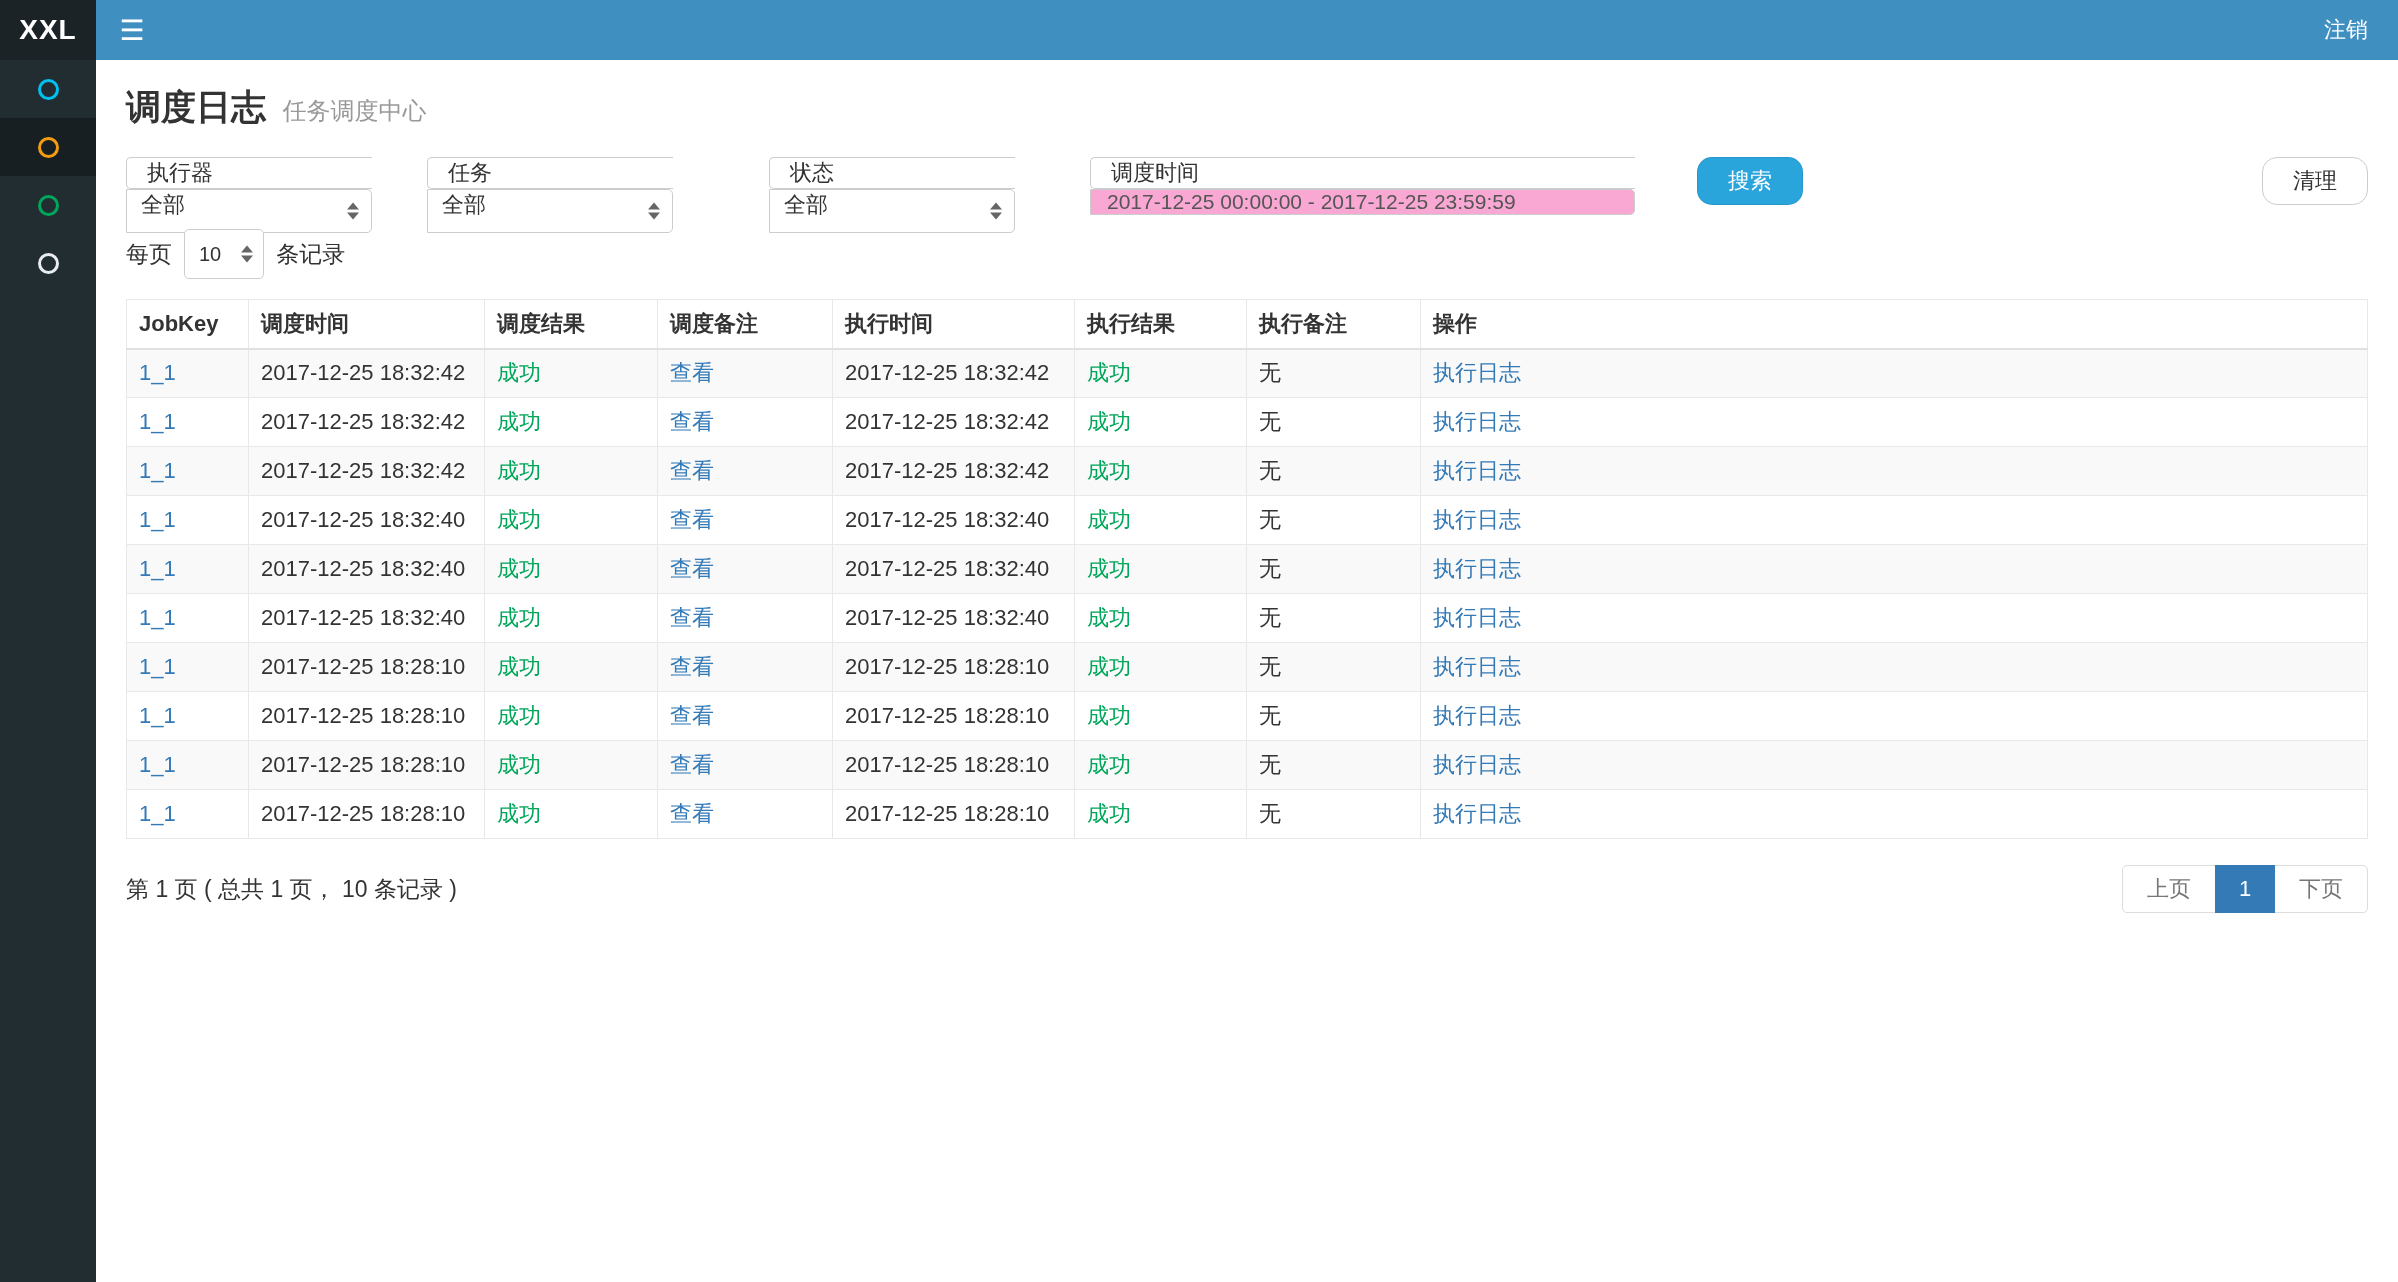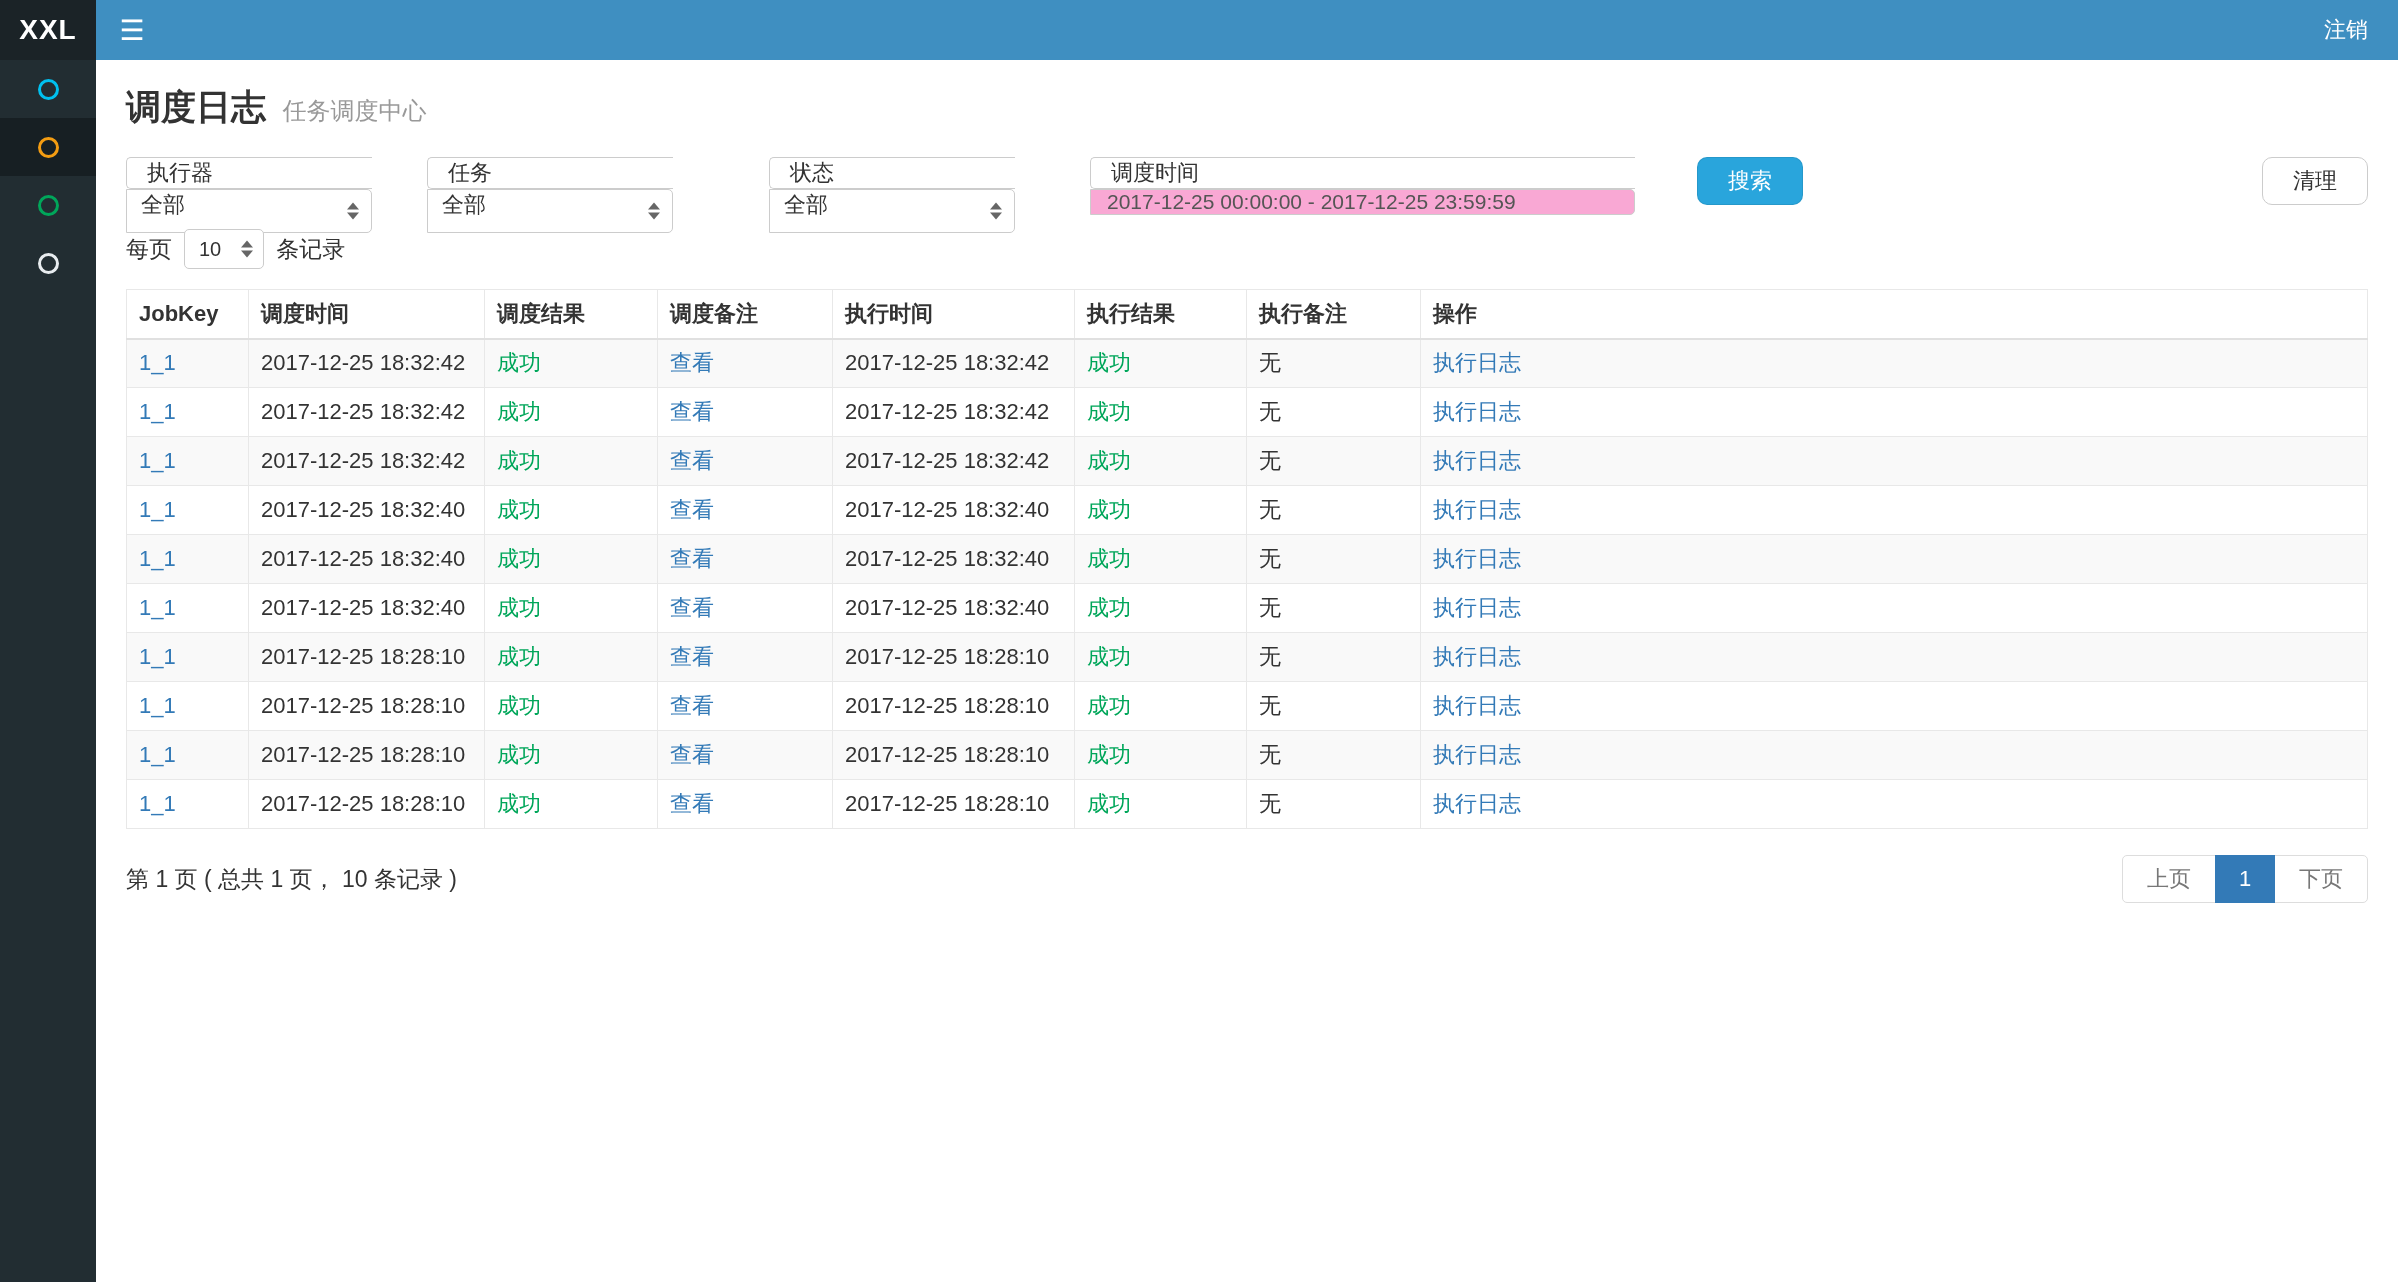--- a/index.html
+++ b/index.html
@@ -71,28 +71,28 @@
   .tri-down { width: 0; height: 0; border-left: 6px solid transparent; border-right: 6px solid transparent; border-top: 7px solid #666; }
 
   .mg55 { margin-left: 55px; } .mg70 { margin-left: 96px; } .mg75 { margin-left: 75px; }
 
   .daterange {
     width: 545px; height: 48px;
     border: 1px solid #ccc; border-radius: 0 5px 5px 0;
     background: #f9a8d4; color: #555; font-size: 21px; padding: 0 16px;
     outline: none; font-family: inherit;
   }
-  .btn { height: 48px; border-radius: 10px; font-size: 22px; padding: 0 30px; cursor: pointer; font-family: inherit; }
+  .btn { height: 48px; border-radius: 15px; font-size: 22px; padding: 0 30px; cursor: pointer; font-family: inherit; }
   .btn-search { margin-left: 62px; background: var(--c-search_button, #29a5dc); color: #fff; border: 1px solid rgba(0,0,0,0.08); }
   .btn-clear { margin-left: auto; background: #fff; color: #333; border: 1px solid #ccc; }
 
   
   .pagesize-row { display: flex; align-items: center; margin: 24px 0 20px; font-size: 23px; color: #333; }
   .pagesize-select {
-    position: relative; height: 40px; display: flex; align-items: center;
+    position: relative; height: 50px; display: flex; align-items: center;
     border: 1px solid #ccc; border-radius: 5px; padding: 0 42px 0 14px;
     margin: 0 12px; font-size: 20px; cursor: pointer; background: #fff;
   }
   .pagesize-select .arrows { right: 10px; }
 
   
   table { width: 100%; border-collapse: collapse; font-size: 22px; color: #333; table-layout: fixed; }
   th, td { border: 1px solid #e8e8e8; height: 49px; padding: 0 12px; text-align: left; vertical-align: middle; overflow: hidden; white-space: nowrap; }
   th { font-weight: bold; background: #fff; border-bottom: 2px solid #e0e0e0; }
   tbody tr:nth-child(odd) { background: #f9f9f9; }

